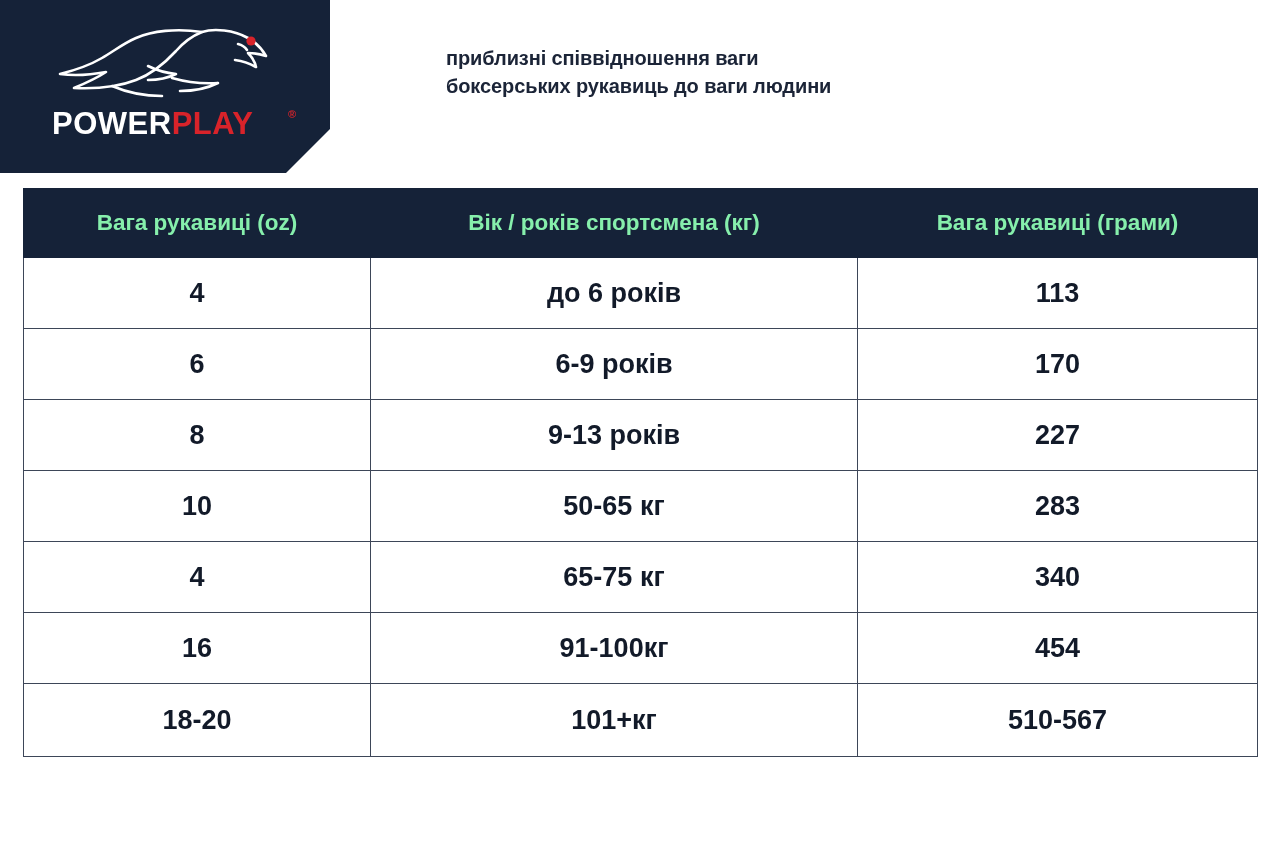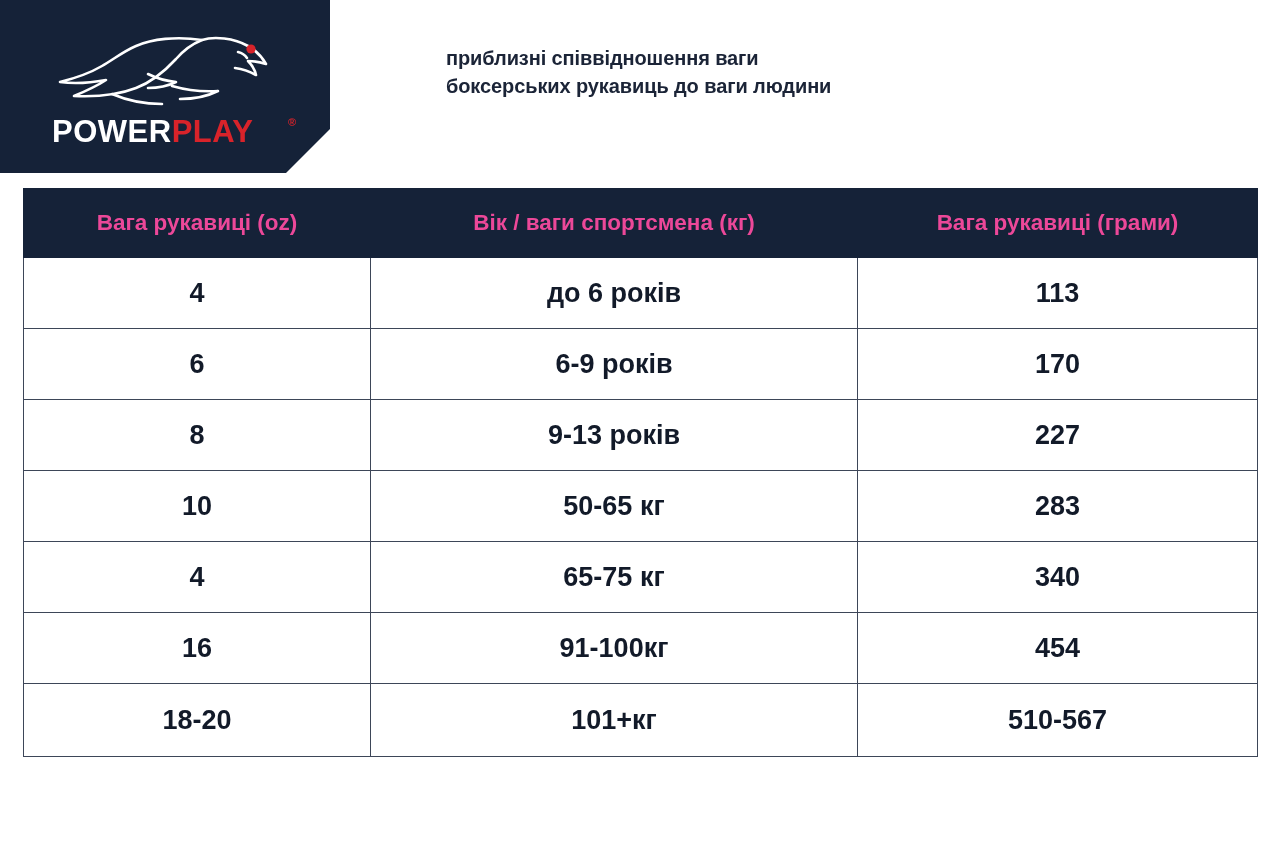--- a/index.html
+++ b/index.html
@@ -44,21 +44,21 @@
     bottom: -1px;
     width: 46px;
     height: 46px;
     background: #ffffff;
     transform: skewX(0deg);
     clip-path: polygon(100% 0, 100% 100%, 0 100%);
   }
   .logo-inner {
     position: absolute;
     left: 0;
-    top: 12px;
+    top: 4px;
     width: 330px;
     height: 173px;
   }
   .panther {
     position: absolute;
     left: 52px;
     top: 22px;
     width: 230px;
     height: 74px;
   }
@@ -108,21 +108,21 @@
     width: 1234px;
     table-layout: fixed;
   }
   table.specs th, table.specs td {
     border: 1px solid #3d4658;
     text-align: center;
     vertical-align: middle;
   }
   table.specs thead th {
     background: #152238;
-    color: #ec4899;
+    color: #86efac;
     font-size: 22.5px;
     font-weight: bold;
     height: 68px;
     padding: 0 6px;
     border-color: #152238;
   }
   table.specs tbody td {
     background: #ffffff;
     color: #121a29;
     font-size: 27px;
@@ -175,21 +175,21 @@
   <div class="table-zone">
     <table class="specs">
       <colgroup>
         <col class="c1">
           <col class="c2">
           <col class="c3">
       </colgroup>
       <thead>
         <tr>
           <th>Вага рукавиці (oz)</th>
-          <th>Вік / ваги спортсмена (кг)</th>
+          <th>Вік / років спортсмена (кг)</th>
           <th>Вага рукавиці (грами)</th>
         </tr>
       </thead>
       <tbody>
         <tr>
           <td>4</td>
           <td>до 6 років</td>
           <td>113</td>
         </tr>
         <tr>

